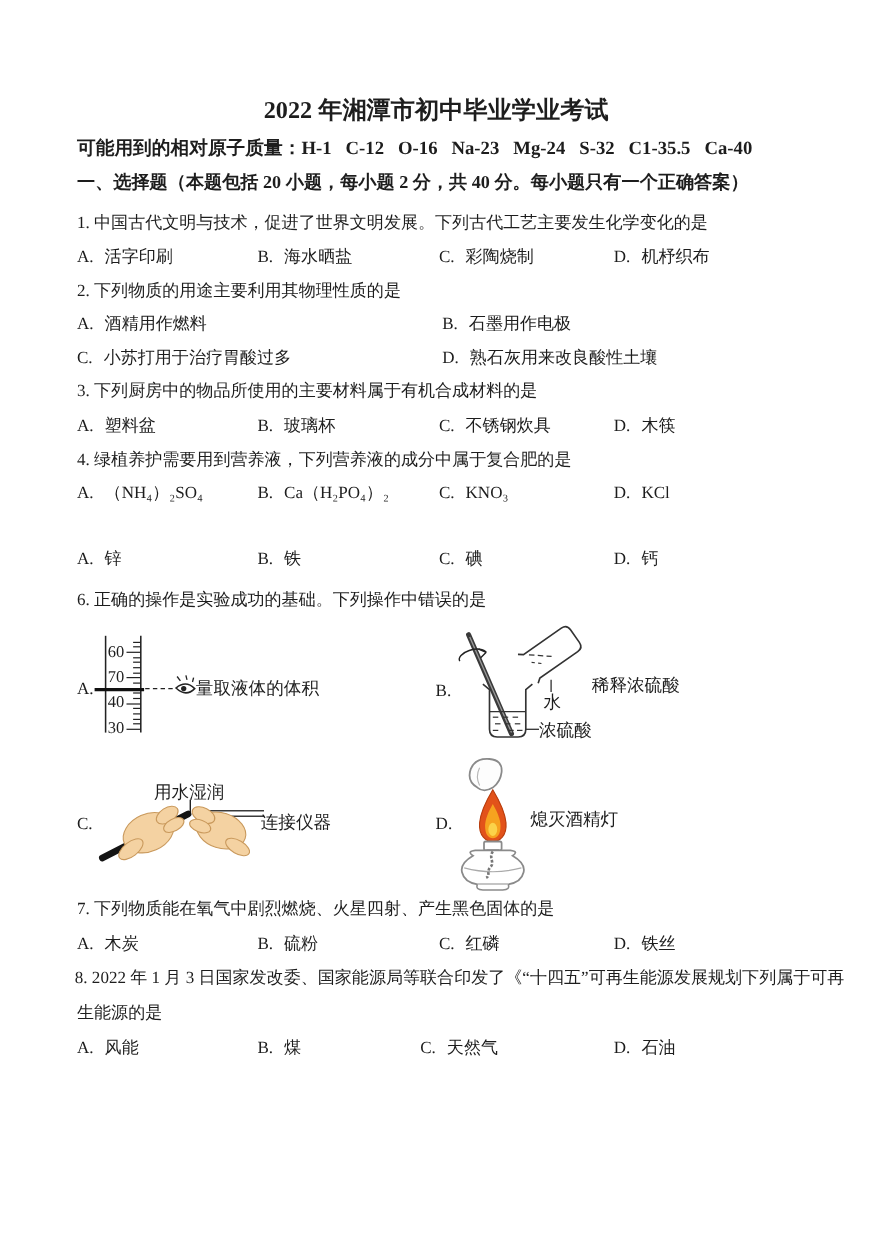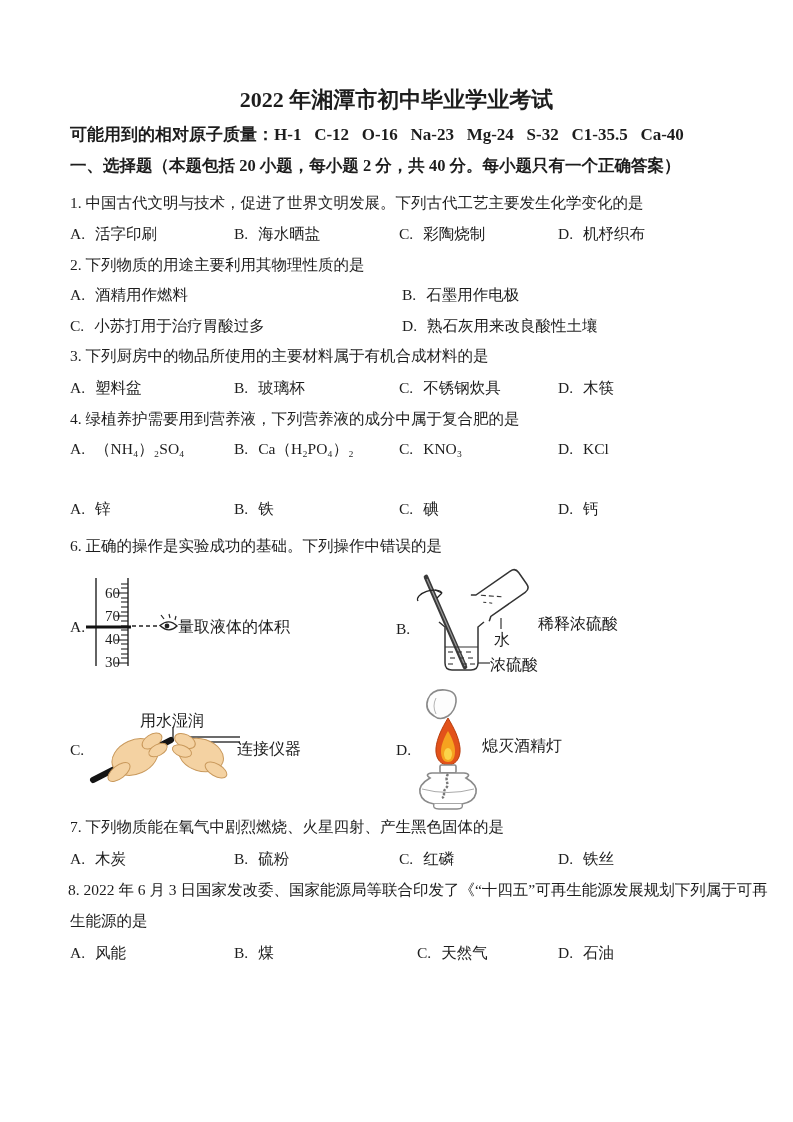--- a/index.html
+++ b/index.html
@@ -5,21 +5,21 @@
   html,body{margin:0;padding:0;background:#ffffff;}
   .page{position:relative;width:793px;height:1065px;background:#ffffff;overflow:hidden;
         font-family:"Liberation Serif","DejaVu Serif",serif;color:#1d1d1d;margin-top:20px;}
   .t{position:absolute;white-space:pre;font-size:15.5px;line-height:20px;color:#1d1d1d;}
   .b{font-weight:bold;}
   .title{left:0;width:100%;text-align:center;font-size:22px;line-height:28px;}
   .hdr{font-size:17px;line-height:22px;}
   .sec{font-size:16.5px;line-height:22px;}
   .opt .txt{margin-left:10px;}
   .cap{font-size:16px;}
-  .num{position:absolute;font-size:15px;line-height:16px;width:22px;text-align:right;color:#1d1d1d;}
+  .num{position:absolute;font-size:15px;line-height:16px;width:22px;color:#1d1d1d;}
   svg{position:absolute;overflow:visible;}
 </style>
 </head>
 <body>
 
 <div class="page">
 
   <div class="t b title" style="top:66px">2022 年湘潭市初中毕业学业考试</div>
   <div class="t b hdr" style="left:70px;top:104px">可能用到的相对原子质量：H-1   C-12   O-16   Na-23   Mg-24   S-32   C1-35.5   Ca-40</div>
   <div class="t b sec" style="left:70px;top:135px">一、选择题（本题包括 20 小题，每小题 2 分，共 40 分。每小题只有一个正确答案）</div>
@@ -180,21 +180,21 @@
     </g>
   </svg>
   <div class="t cap" style="left:482px;top:716px">熄灭酒精灯</div>
 
   <div class="t" style="left:70px;top:797px">7. 下列物质能在氧气中剧烈燃烧、火星四射、产生黑色固体的是</div>
   <div class="t opt" style="left:70px;top:829px"><span>A.</span><span class="txt">木炭</span></div>
   <div class="t opt" style="left:234px;top:829px"><span>B.</span><span class="txt">硫粉</span></div>
   <div class="t opt" style="left:399px;top:829px"><span>C.</span><span class="txt">红磷</span></div>
   <div class="t opt" style="left:558px;top:829px"><span>D.</span><span class="txt">铁丝</span></div>
 
-  <div class="t" style="left:68px;top:860px">8. 2022 年 6 月 3 日国家发改委、国家能源局等联合印发了《“十四五”可再生能源发展规划下列属于可再</div>
+  <div class="t" style="left:68px;top:860px">8. 2022 年 1 月 3 日国家发改委、国家能源局等联合印发了《“十四五”可再生能源发展规划下列属于可再</div>
   <div class="t" style="left:70px;top:891px">生能源的是</div>
   <div class="t opt" style="left:70px;top:923px"><span>A.</span><span class="txt">风能</span></div>
   <div class="t opt" style="left:234px;top:923px"><span>B.</span><span class="txt">煤</span></div>
-  <div class="t opt" style="left:417px;top:923px"><span>C.</span><span class="txt">天然气</span></div>
+  <div class="t opt" style="left:382px;top:923px"><span>C.</span><span class="txt">天然气</span></div>
   <div class="t opt" style="left:558px;top:923px"><span>D.</span><span class="txt">石油</span></div>
 
 
 </div>
 
 </body></html>

